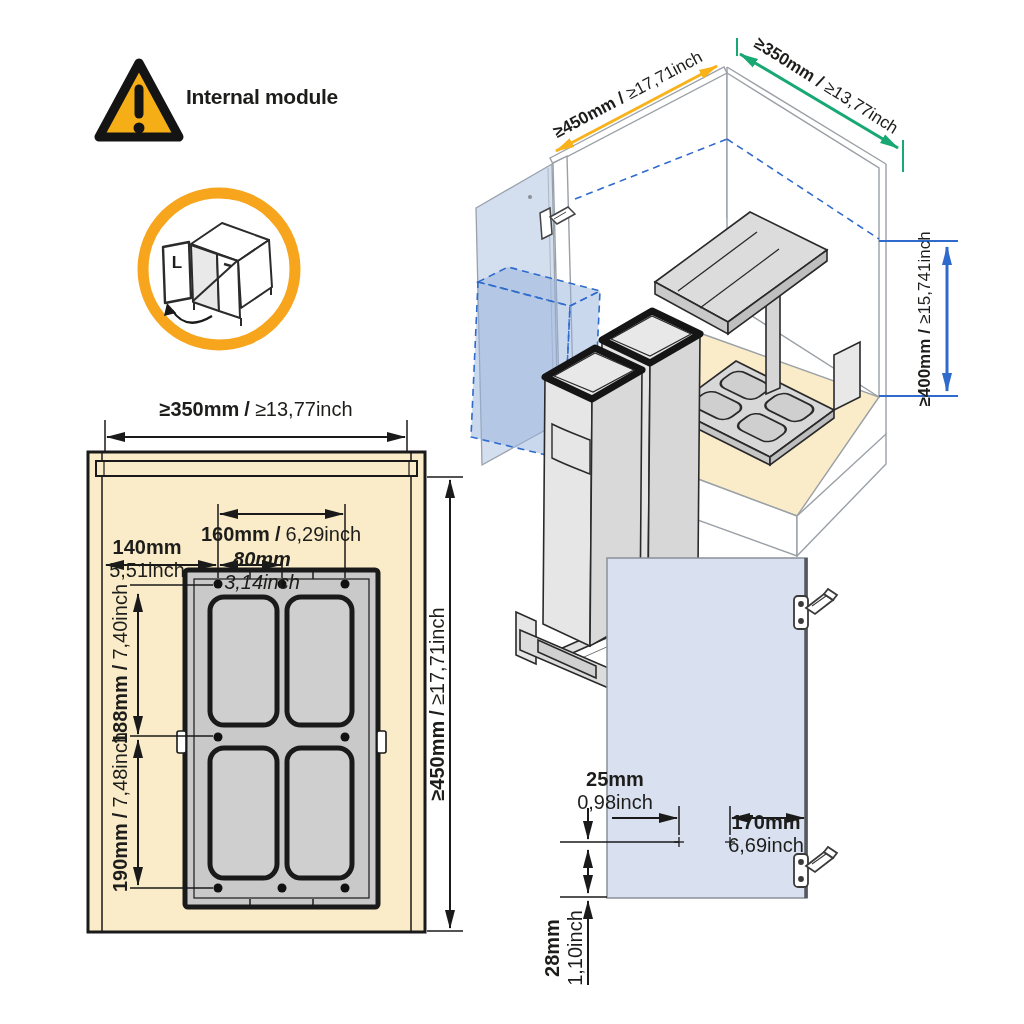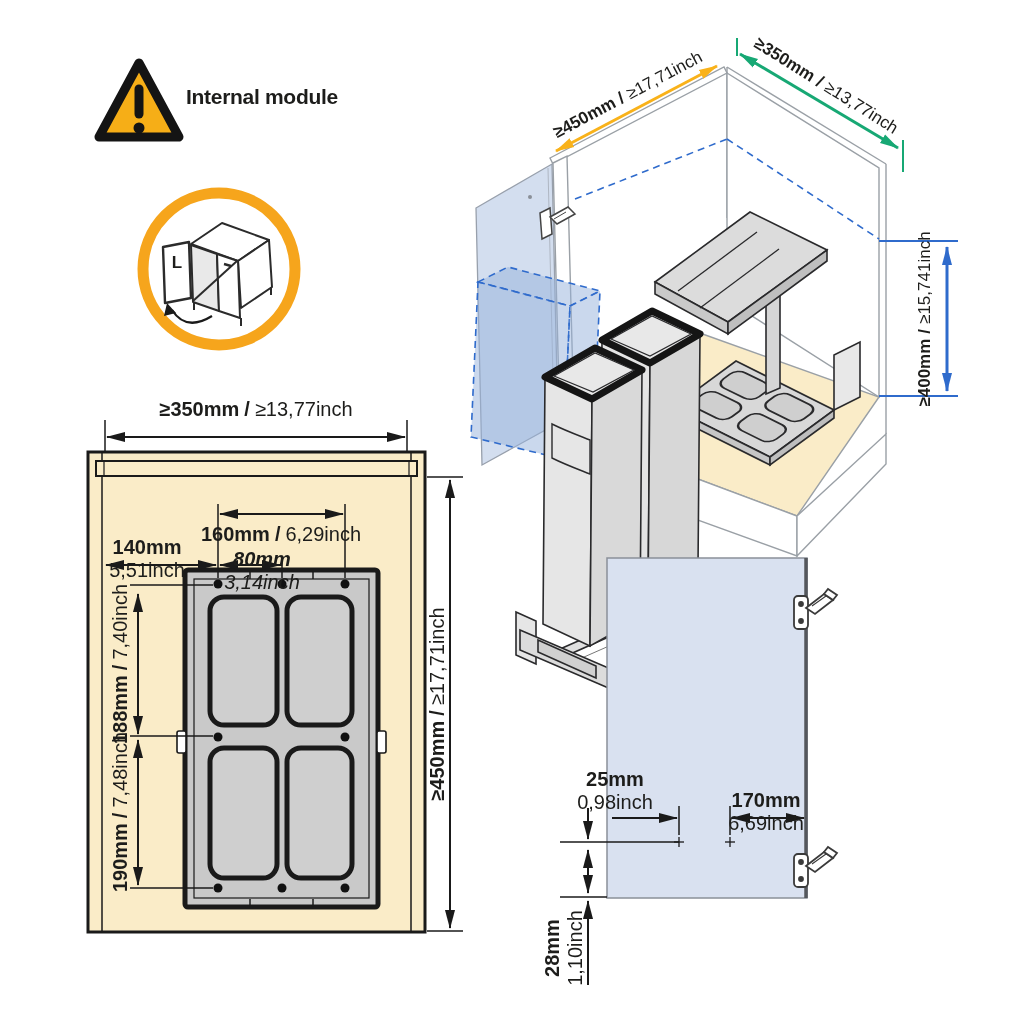--- a/index.html
+++ b/index.html
@@ -291,21 +291,21 @@
     <span class="b">190mm</span><span class="sep">/</span><span>7,48inch</span>
   </div>
   <div class="dim r90" style="left:437px;top:704px;">
     <span class="b">≥450mm</span><span class="sep">/</span><span>≥17,71inch</span>
   </div>
 
   <div class="dim stack" style="left:615px;top:791px;">
     <div class="b">25mm</div>
     <div>0,98inch</div>
   </div>
-  <div class="dim stack" style="left:766px;top:812px;">
+  <div class="dim stack" style="left:766px;top:834px;">
     <div class="b">170mm</div>
     <div>6,69inch</div>
   </div>
   <div class="dim stack r90" style="left:564px;top:948px;">
     <div class="b">28mm</div>
     <div>1,10inch</div>
   </div>
 
 </div>
 

